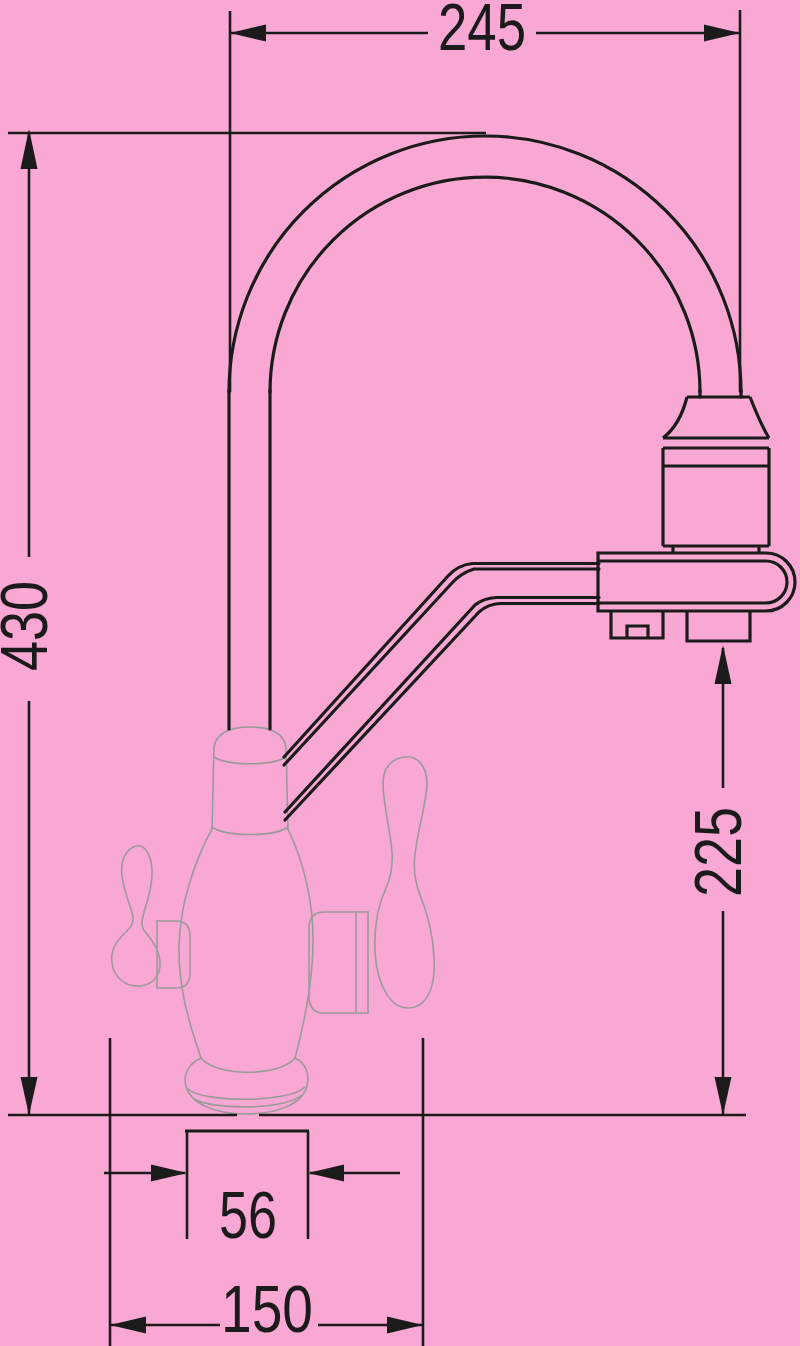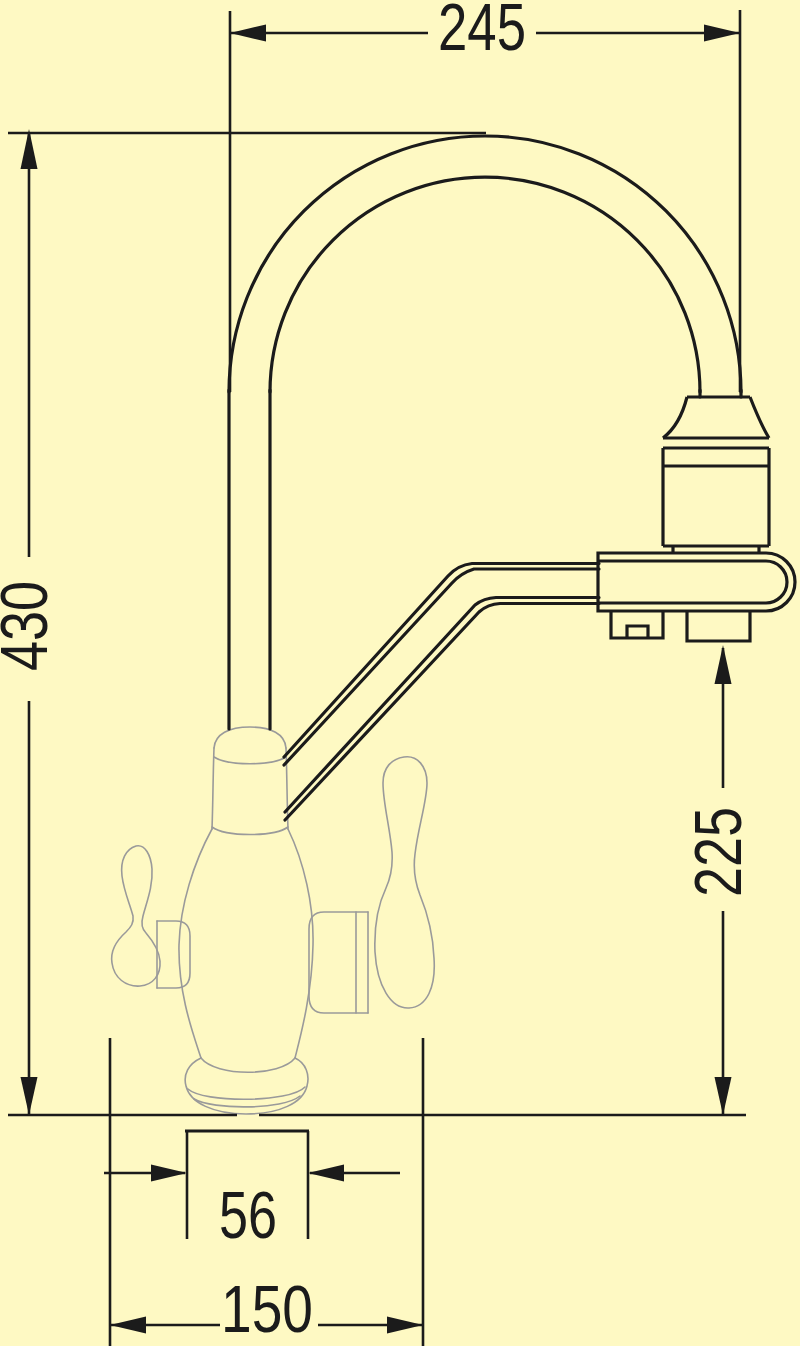--- a/index.html
+++ b/index.html
@@ -1,16 +1,16 @@
 <!DOCTYPE html>
 <html><head>
 <meta charset="utf-8">
 <style>
   html,body{margin:0;padding:0;background:#ffffff;}
-  .stage{position:relative;width:800px;height:1346px;background:#fef9c3;overflow:hidden;}
+  .stage{position:relative;width:800px;height:1346px;background:#f9a8d4;overflow:hidden;}
   svg{display:block;}
   .fixture{stroke:#1b1b1b;stroke-width:3.2;fill:none;stroke-linecap:round;stroke-linejoin:round;}
   .fixture-sq{stroke:#1b1b1b;stroke-width:3.2;fill:none;stroke-linecap:butt;stroke-linejoin:miter;}
   .body-ln{stroke:#9a9a9a;stroke-width:1.6;fill:none;stroke-linecap:round;stroke-linejoin:round;}
   .dim{stroke:#1b1b1b;stroke-width:2.6;fill:none;stroke-linecap:butt;}
   .dim-cap{stroke:#1b1b1b;stroke-width:3;fill:none;stroke-linecap:butt;}
   .arrow{fill:#1b1b1b;stroke:none;}
   .dim-text{font-family:"Liberation Sans",sans-serif;font-size:66px;fill:#1b1b1b;}
 </style>
 </head>

